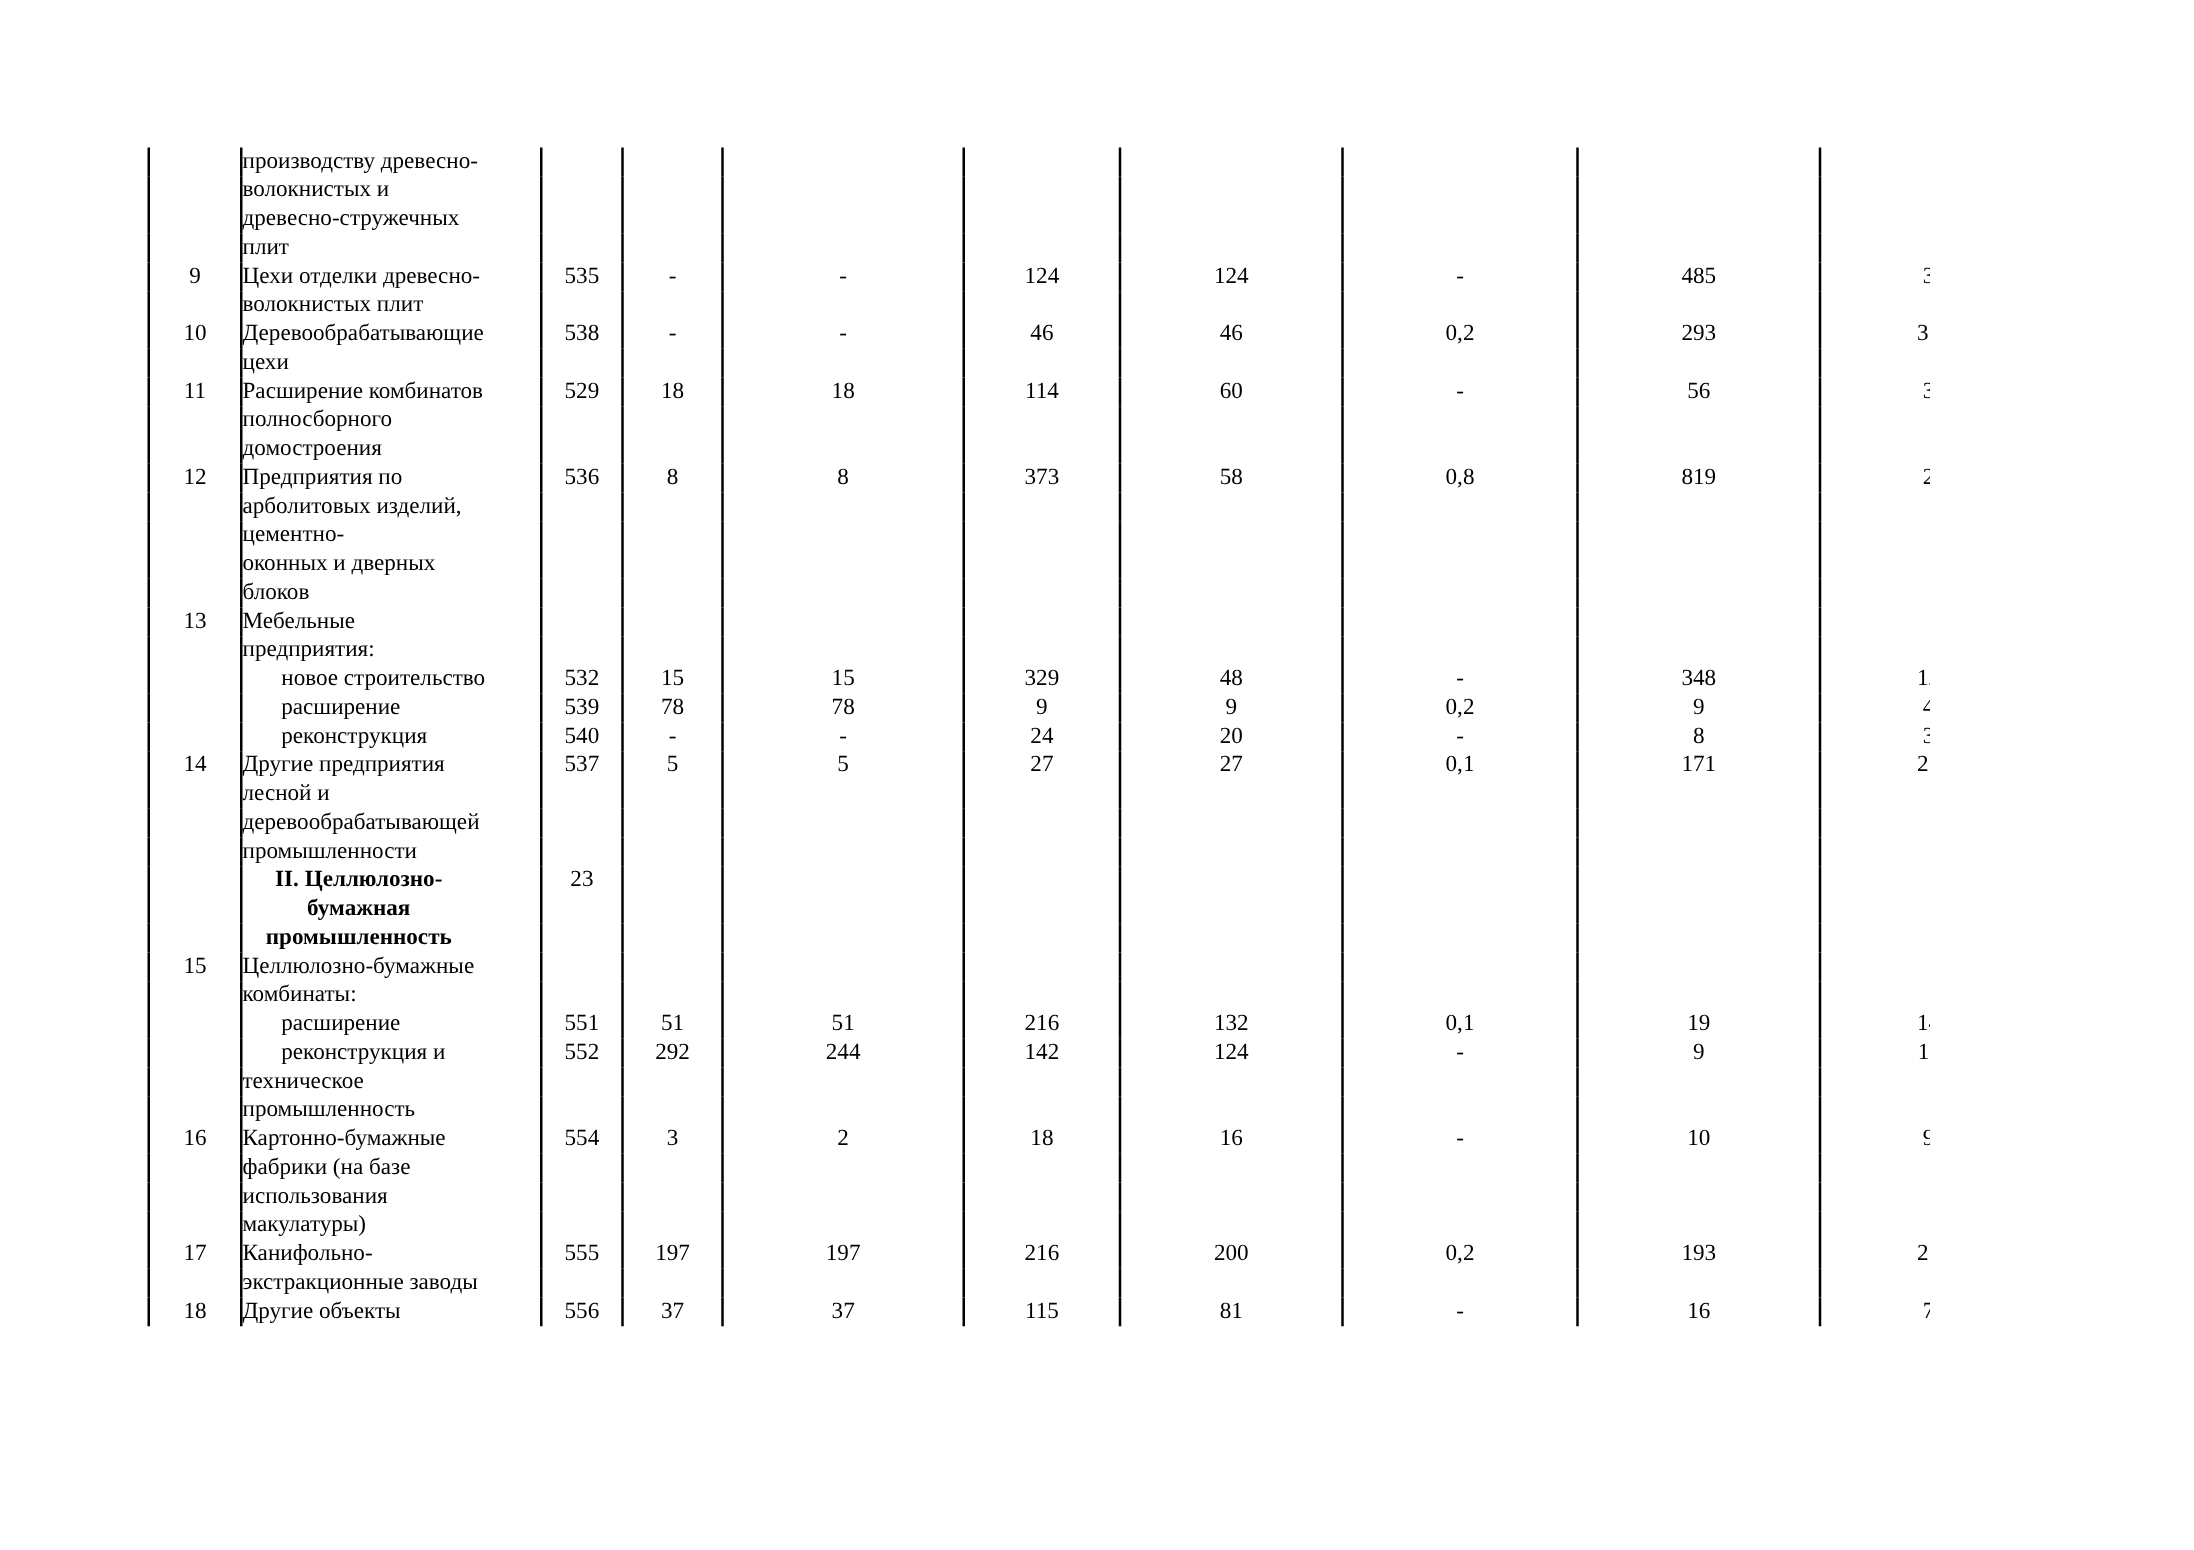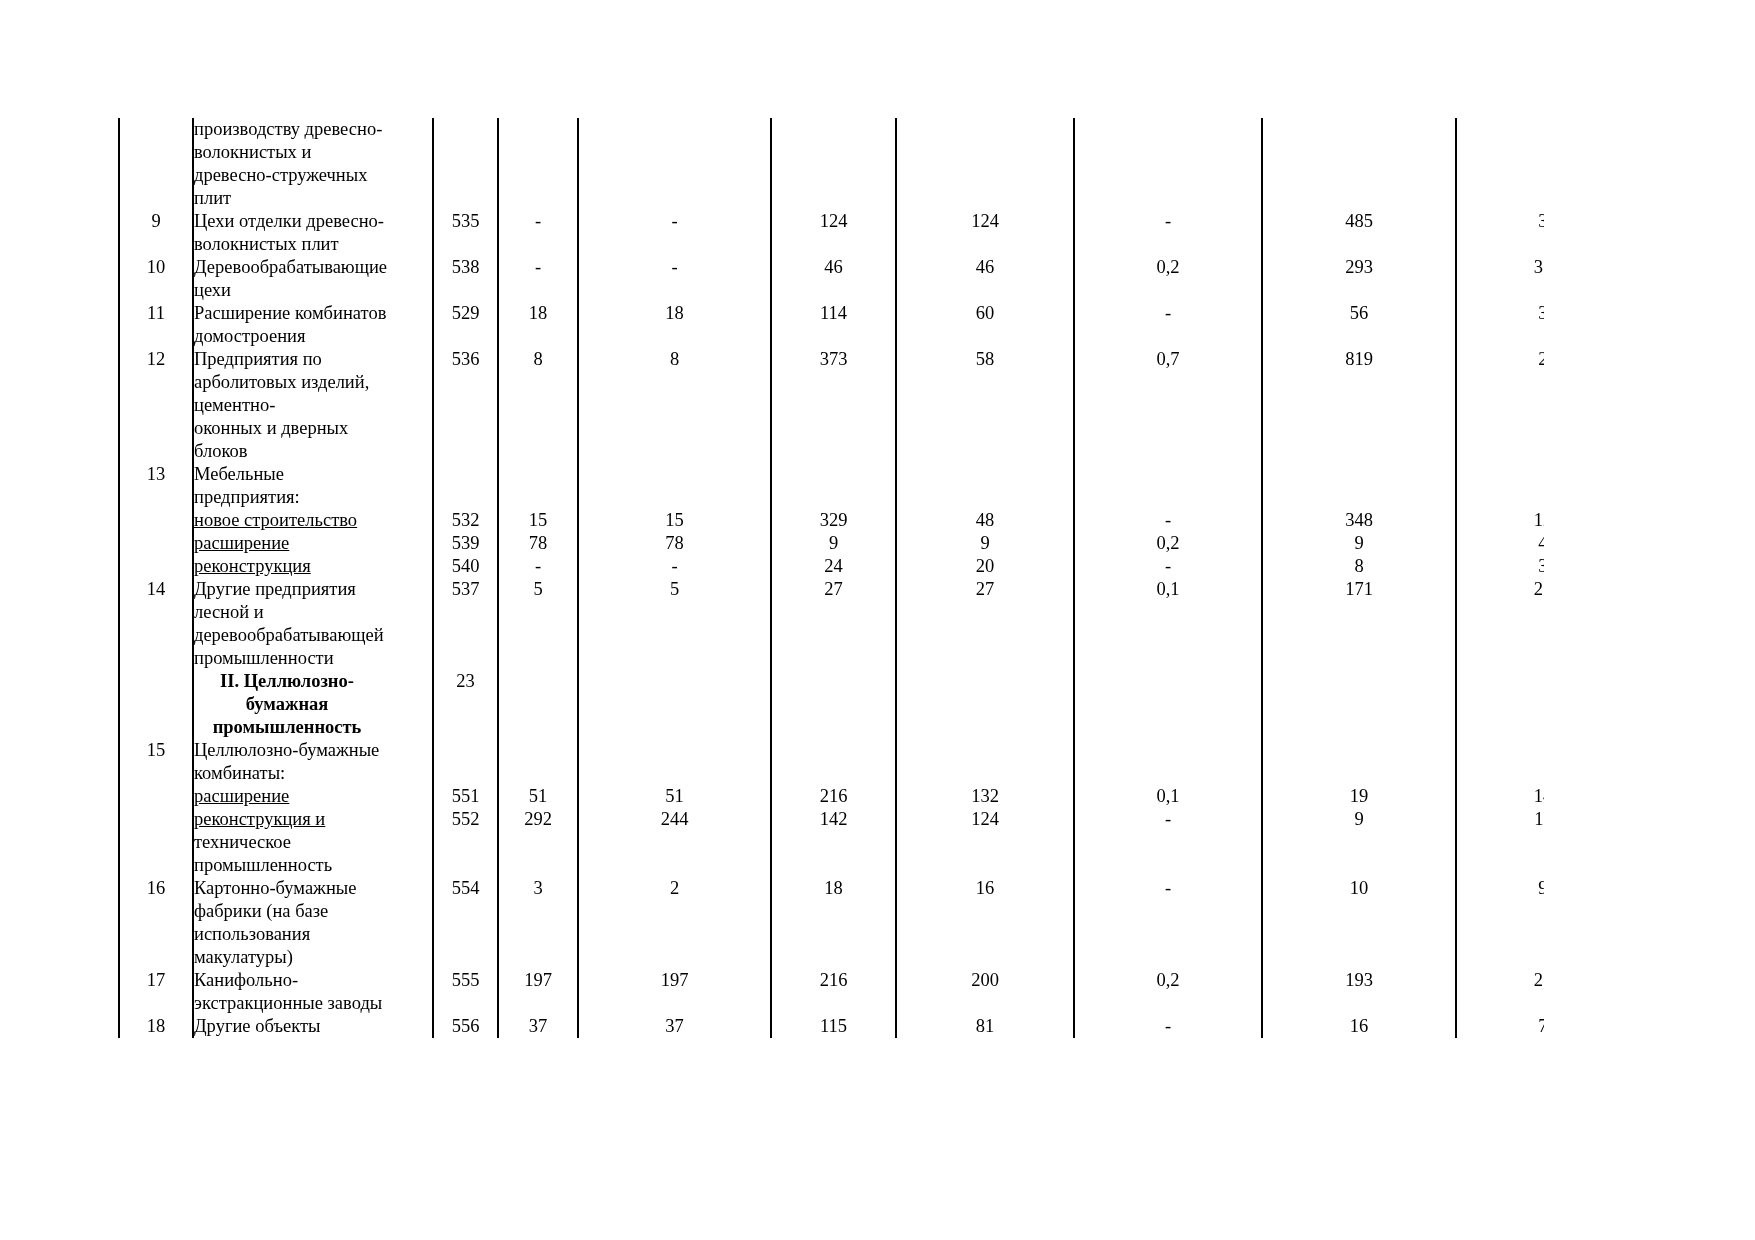--- a/index.html
+++ b/index.html
@@ -41,21 +41,21 @@
   td.c-num {
     text-align: center;
   }
   td.c-name {
     padding-left: 12px;
   }
   td.c-val {
     text-align: center;
   }
   tr.indent td.c-name {
-    text-decoration: underline;
+    padding-left: 31px;
   }
   tr.section td.c-name {
     font-weight: bold;
     text-align: center;
     padding-left: 0;
     padding-right: 52px;
   }
 </style>
 </head>
 <body>
@@ -186,20 +186,32 @@
           <td class="c-val">529</td>
           <td class="c-val">18</td>
           <td class="c-val">18</td>
           <td class="c-val">114</td>
           <td class="c-val">60</td>
           <td class="c-val">-</td>
           <td class="c-val">56</td>
           <td class="c-val">31</td>
         </tr>
 
+        <tr>
+          <td class="c-num"></td>
+          <td class="c-name">полносборного</td>
+          <td class="c-val"></td>
+          <td class="c-val"></td>
+          <td class="c-val"></td>
+          <td class="c-val"></td>
+          <td class="c-val"></td>
+          <td class="c-val"></td>
+          <td class="c-val"></td>
+          <td class="c-val"></td>
+        </tr>
 
         <tr>
           <td class="c-num"></td>
           <td class="c-name">домостроения</td>
           <td class="c-val"></td>
           <td class="c-val"></td>
           <td class="c-val"></td>
           <td class="c-val"></td>
           <td class="c-val"></td>
           <td class="c-val"></td>
@@ -208,21 +220,21 @@
         </tr>
 
         <tr>
           <td class="c-num">12</td>
           <td class="c-name">Предприятия по</td>
           <td class="c-val">536</td>
           <td class="c-val">8</td>
           <td class="c-val">8</td>
           <td class="c-val">373</td>
           <td class="c-val">58</td>
-          <td class="c-val">0,7</td>
+          <td class="c-val">0,8</td>
           <td class="c-val">819</td>
           <td class="c-val">28</td>
         </tr>
 
 
         <tr>
           <td class="c-num"></td>
           <td class="c-name">арболитовых изделий,</td>
           <td class="c-val"></td>
           <td class="c-val"></td>

